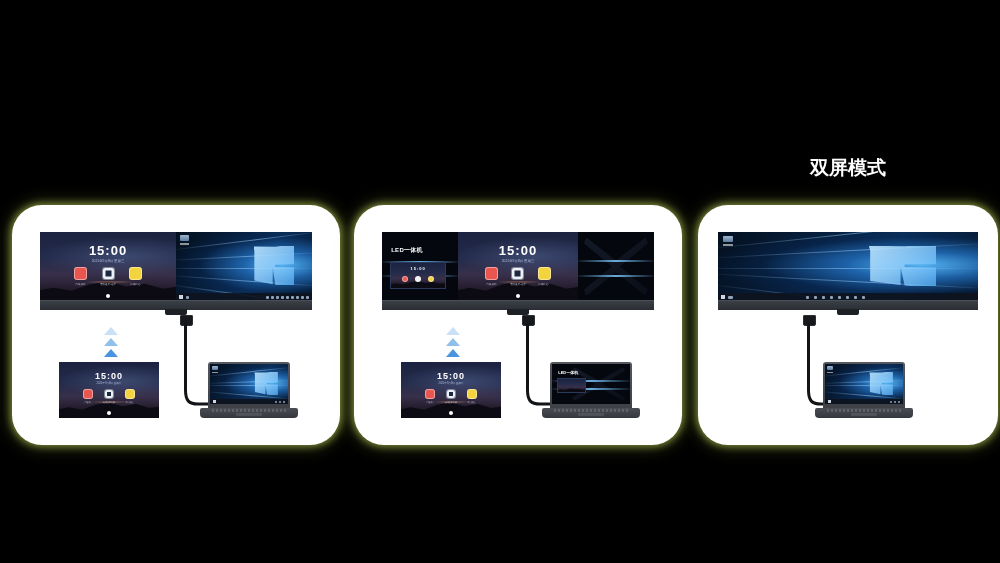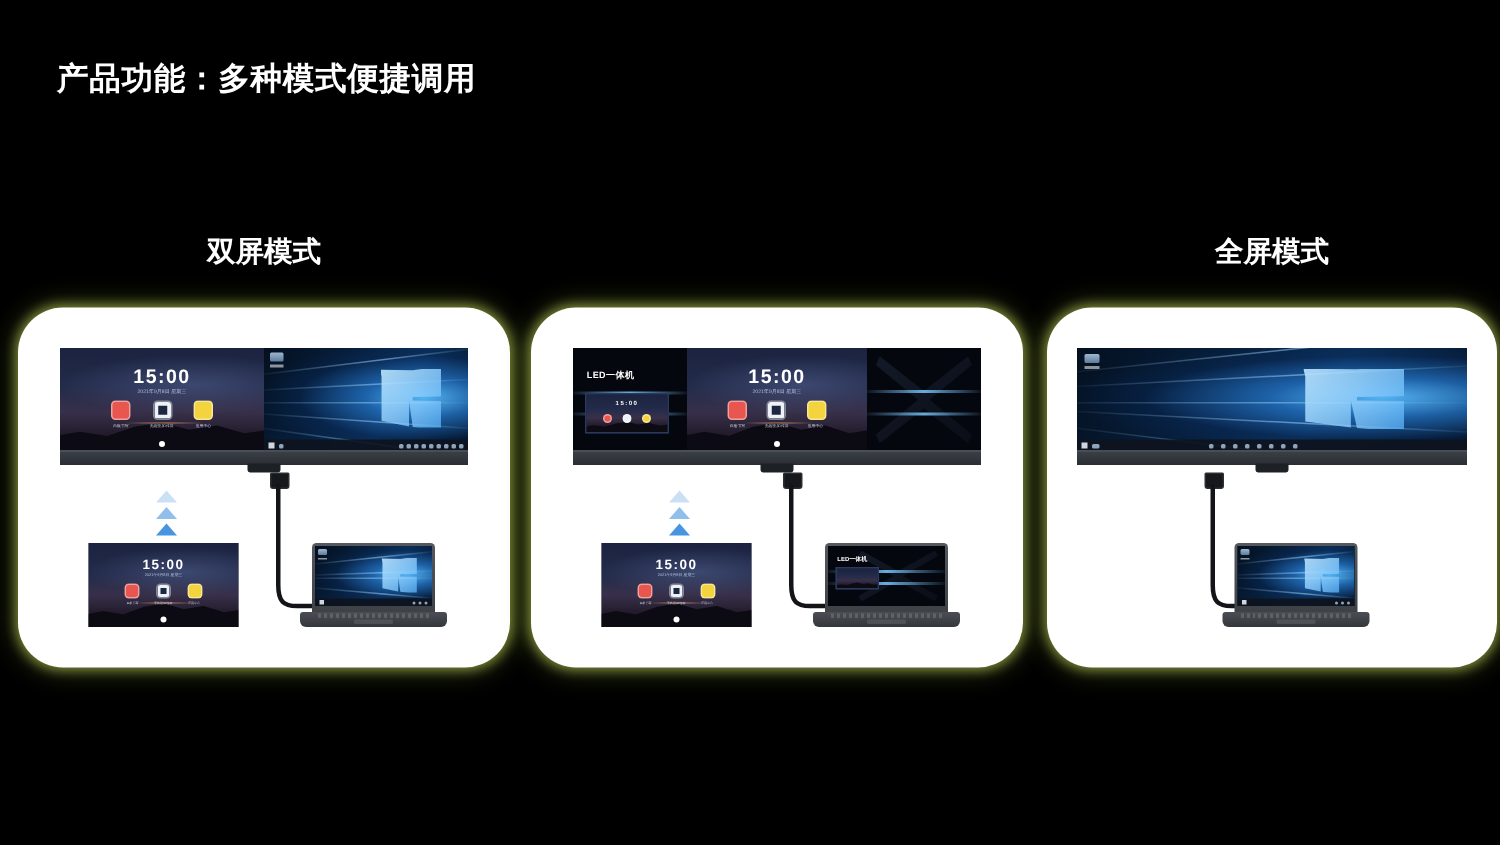--- a/index.html
+++ b/index.html
@@ -203,25 +203,23 @@
   .plug{
     position:absolute;background:#16181c;border-radius:1px 1px 2px 2px;
     border:1px solid #2b2e34;
   }
 </style>
 </head>
 <body>
 
 <div class="slide">
 
-  <div class="title">产品功能：多种模式便捷调用</div>
 
   <div class="headings">
-    <div class="heading c0">双屏模式</div>
-    <div class="heading c2">全屏模式</div>
+    <div class="heading c2">双屏模式</div>
   </div>
 
   <div class="card c0">
 
     <div class="wall" style="left:28px;top:27px;width:272px;height:78px;">
       <div class="screen">
 
         <div class="android" style="left:0;top:0;width:50%;height:100%;">
           <div class="haze"></div>
           <div class="ridge"></div>

